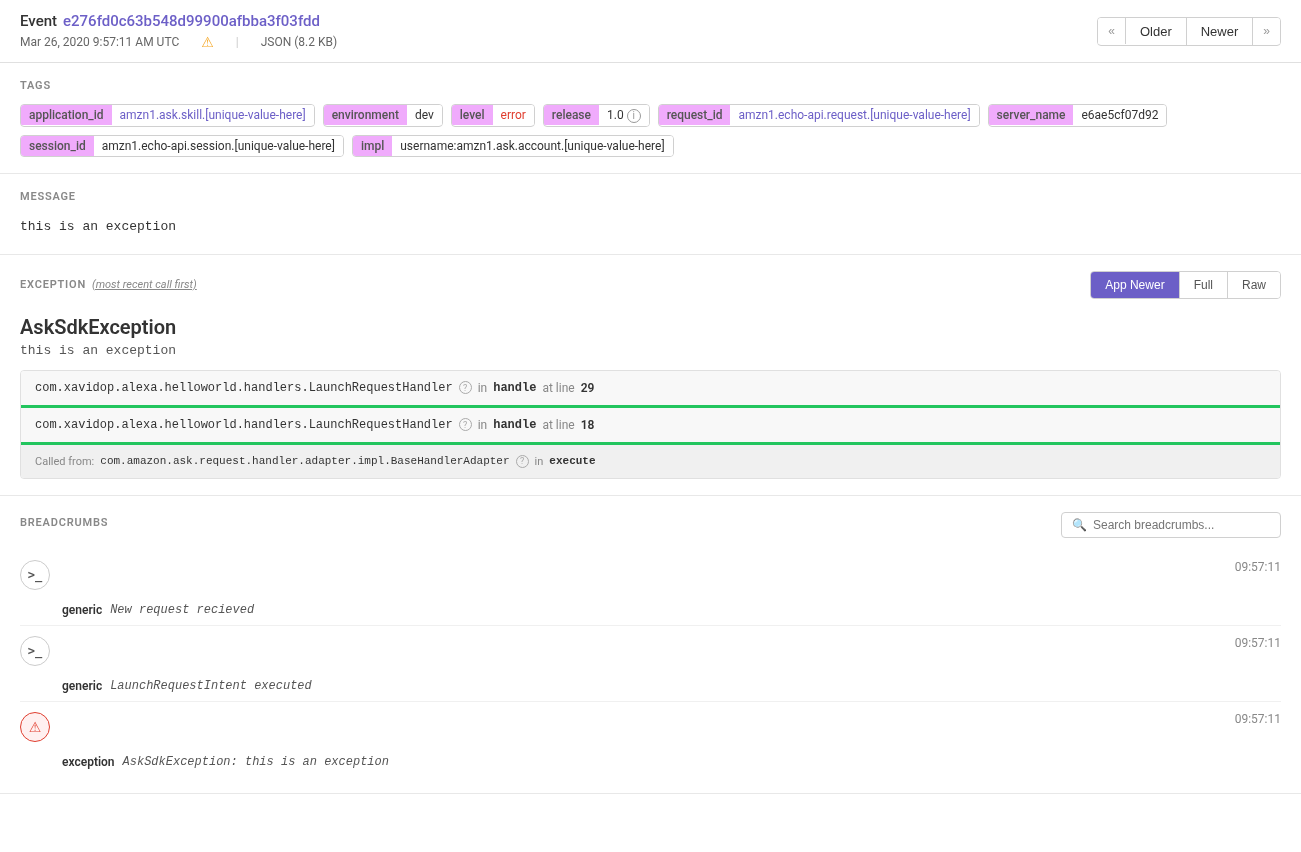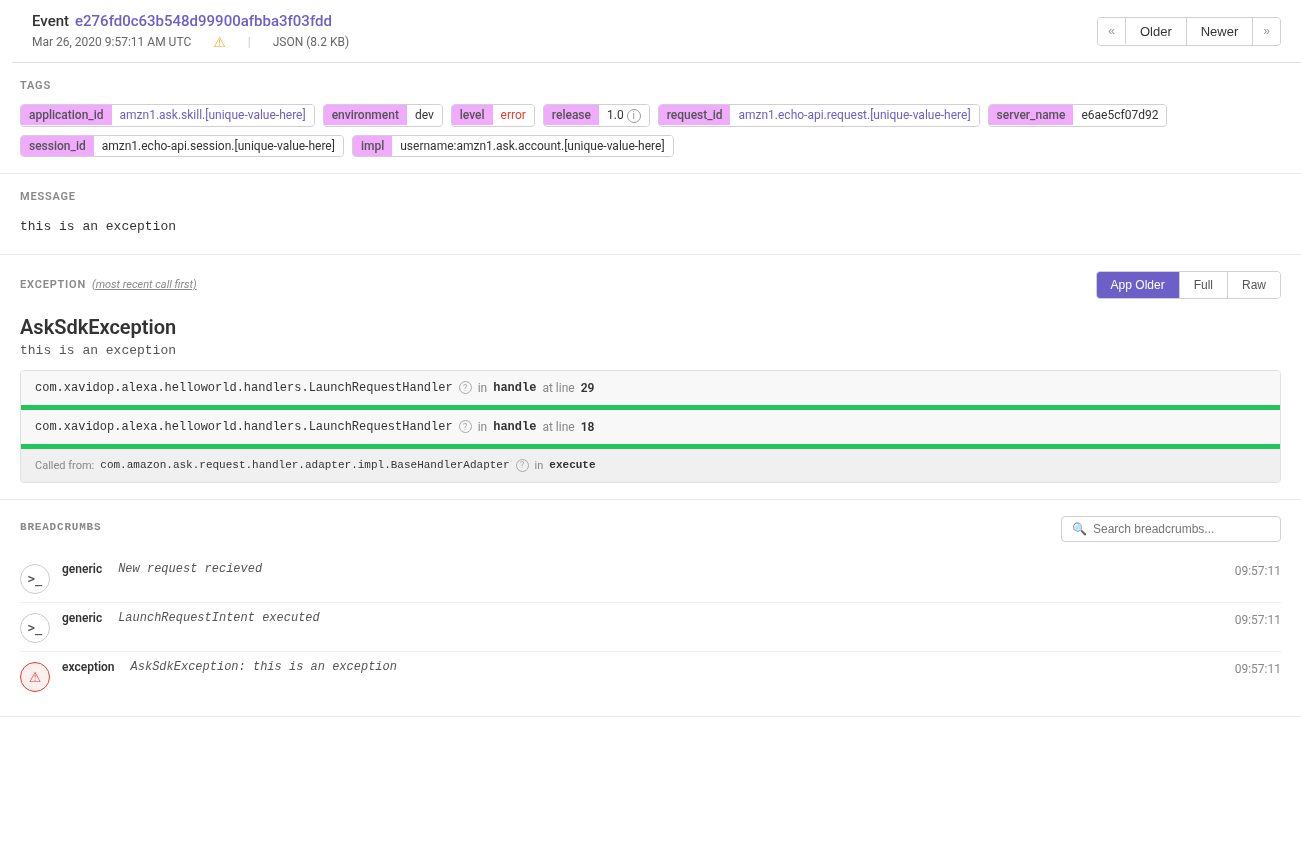--- a/index.html
+++ b/index.html
@@ -4,21 +4,20 @@
   <style>
     * { box-sizing: border-box; margin: 0; padding: 0; }
     body { font-family: -apple-system, BlinkMacSystemFont, 'Segoe UI', Roboto, sans-serif; font-size: 13px; color: #333; background: #fff; }
     
     .header-bar {
       display: flex;
       align-items: center;
       justify-content: space-between;
       padding: 12px 20px;
       border-bottom: 1px solid #e0e0e0;
-      margin-left: 12px;
     }
     .header-left { display: flex; flex-direction: column; gap: 4px; }
     .event-title { display: flex; align-items: center; gap: 6px; font-size: 15px; font-weight: 500; }
     .event-id { color: #6C5FC7; font-size: 15px; }
     .event-meta { display: flex; align-items: center; gap: 22px; font-size: 12px; color: #666; }
     .warning-icon { color: #f5a623; font-size: 14px; }
     .json-badge { color: #666; }
     .nav-buttons { display: flex; align-items: center; gap: 0; border: 1px solid #d0d0d0; border-radius: 4px; overflow: hidden; }
     .nav-btn {
       padding: 6px 14px;
@@ -144,21 +143,21 @@
       margin-bottom: 12px;
     }
 
     .stack-trace {
       border: 1px solid #e0e0e0;
       border-radius: 4px;
       overflow: hidden;
     }
     .stack-frame {
       padding: 10px 14px;
-      border-bottom: 5px solid #22c55e;
+      border-bottom: 3px solid #22c55e;
       font-size: 12px;
       background: #f8f8f8;
       display: flex;
       align-items: center;
       gap: 6px;
     }
     .stack-frame:last-child { border-bottom: none; }
     .stack-frame.called-from {
       background: #f0f0f0;
       color: #888;
@@ -214,21 +213,21 @@
       margin-top: 2px;
       font-size: 13px;
       color: #555;
     }
     .crumb-icon.error-icon {
       border-color: #e03e2f;
       color: #e03e2f;
       background: #fff0f0;
     }
     .crumb-body { flex: 1; display: flex; flex-direction: column; gap: 2px; }
-    .crumb-top { display: flex; align-items: center; gap: 16px; }
+    .crumb-top { display: flex; align-items: center; gap: 8px; margin-top: 45px; }
     .crumb-category { font-weight: 600; font-size: 12px; color: #333; }
     .crumb-message { font-size: 12px; color: #555; font-family: 'Courier New', Courier, monospace; font-style: italic; }
     .crumb-sub { display: flex; align-items: center; gap: 6px; font-size: 11px; color: #888; }
     .crumb-sub-label { color: #888; }
     .crumb-sub-value { 
       color: #e03e2f; 
       font-weight: 600; 
       font-size: 10px; 
       letter-spacing: 0.5px;
       border: 1px solid #e0c0c0;
@@ -304,21 +303,21 @@
   <div class="message-text">this is an exception</div>
 </div>
 
 <div class="section">
   <div class="exception-header">
     <div class="exception-title-row">
       <span class="exception-label">EXCEPTION</span>
       <span class="exception-subtitle"><u>(most recent call first)</u></span>
     </div>
     <div class="view-toggle" id="view-toggle">
-        <button class="toggle-btn active">App Older</button>
+        <button class="toggle-btn active">App Newer</button>
         <button class="toggle-btn">Full</button>
         <button class="toggle-btn">Raw</button>
       </div>
   </div>
   <div class="exception-name">AskSdkException</div>
   <div class="exception-msg">this is an exception</div>
   <div class="stack-trace" id="stack-trace">
       <div class="stack-frame">
         <span class="frame-class">com.xavidop.alexa.helloworld.handlers.LaunchRequestHandler</span>
         <span class="frame-question">?</span> 
@@ -340,21 +339,21 @@
         <span class="frame-class">com.amazon.ask.request.handler.adapter.impl.BaseHandlerAdapter</span>
         <span class="frame-question">?</span> 
         <span class="frame-in">in</span> 
         <span class="frame-method">execute</span>
       </div>
     </div>
 </div>
 
 <div class="section">
   <div class="breadcrumbs-header">
-    <div class="section-title" style="margin-bottom:4px;font-family:Liberation Mono, monospace;">BREADCRUMBS</div>
+    <div class="section-title" style="margin-bottom:4px;">BREADCRUMBS</div>
     <div class="breadcrumb-search">
       <span class="search-icon-small">🔍</span>
       <input type="text" id="breadcrumb-search-input" placeholder="Search breadcrumbs..." style="">
     </div>
   </div>
   <div class="breadcrumb-list" id="breadcrumb-list">
       <div class="breadcrumb-item">
         <div class="crumb-icon">
           <span style="font-family:monospace;font-size:12px;font-weight:bold;">&gt;_</span>
         </div>

